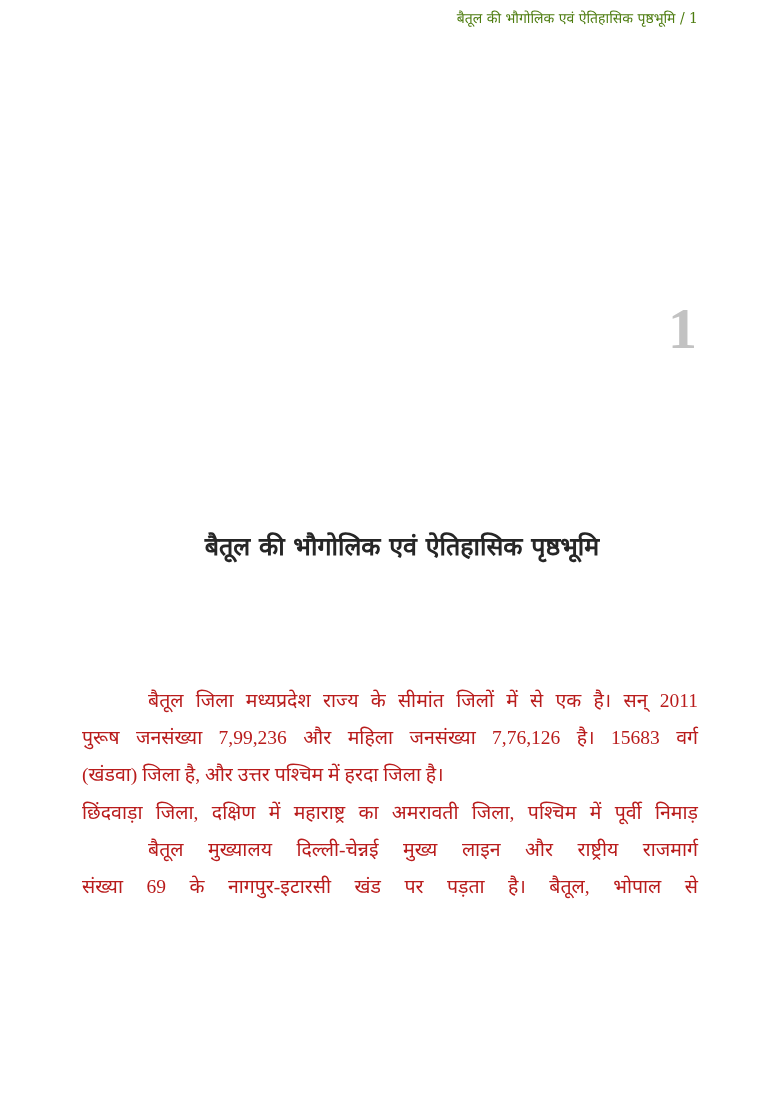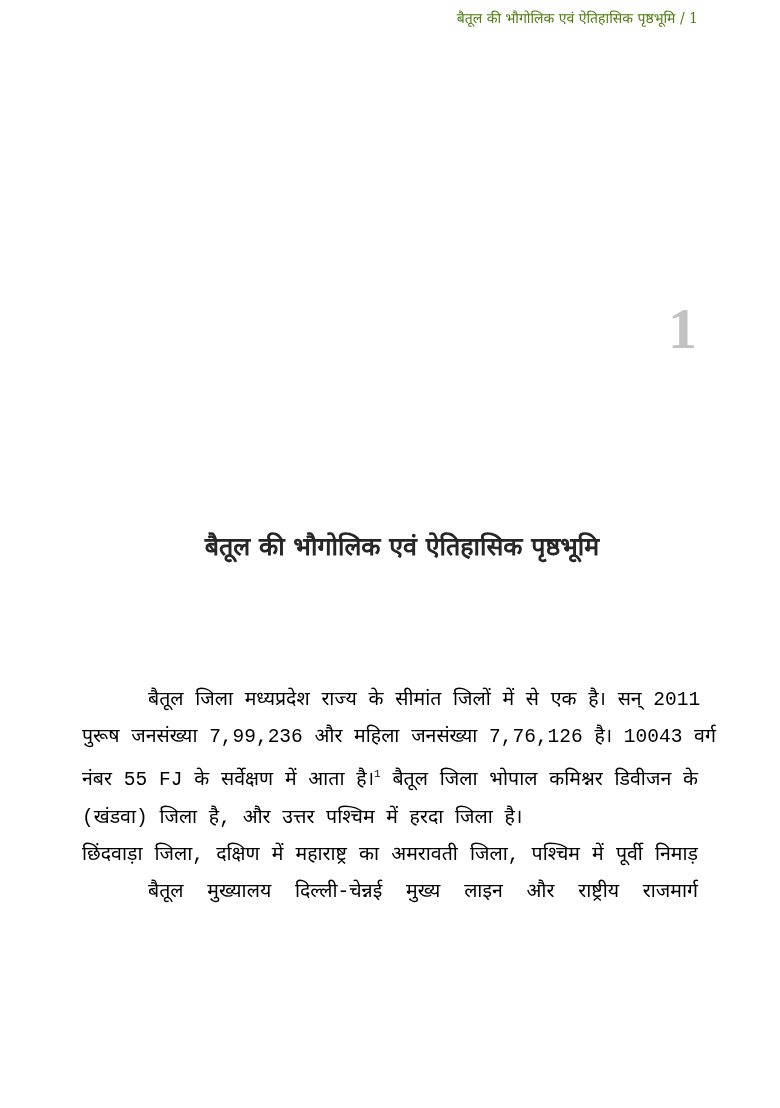--- a/index.html
+++ b/index.html
@@ -43,24 +43,24 @@
       font-size: 25px;
       font-weight: bold;
       color: #262626;
       white-space: nowrap;
     }
     .body-text {
       position: absolute;
       top: 682px;
       left: 82px;
       width: 616px;
-      font-family: Liberation Mono, monospace;
+      font-family: Liberation Serif, serif;
       font-size: 19.5px;
       line-height: 37.2px;
-      color: #000000;
+      color: #b91c1c;
     }
     .body-text .line {
       display: block;
       white-space: nowrap;
       text-align-last: justify;
       text-align: justify;
     }
     .body-text .line.first {
       padding-left: 66px;
     }
@@ -81,21 +81,21 @@
 
 <div class="running-header">बैतूल की भौगोलिक एवं ऐतिहासिक पृष्ठभूमि / 1</div>
 
 <div class="chapter-number">1</div>
 
 <h1 class="chapter-title" style="margin:0;">बैतूल की भौगोलिक एवं ऐतिहासिक पृष्ठभूमि</h1>
 
 <div class="body-text">
   <div>
     <span class="line first">बैतूल जिला मध्यप्रदेश राज्य के सीमांत जिलों में से एक है। सन् 2011</span>
-    <span class="line">पुरूष जनसंख्या 7,99,236 और महिला जनसंख्या 7,76,126 है। 10043 वर्ग</span>
-    <span class="line"><span>नंबर 55 FJ के सर्वेक्षण में आता है।</span><sup class="fn">1</sup><span> बैतूल जिला भोपाल कमिश्नर डिवीजन के</span></span>
+    <span class="line">पुरूष जनसंख्या 7,99,236 और महिला जनसंख्या 7,76,126 है। 15683 वर्ग</span>
     <span class="line last">(खंडवा) जिला है, और उत्तर पश्चिम में हरदा जिला है।</span>
     <span class="line">छिंदवाड़ा जिला, दक्षिण में महाराष्ट्र का अमरावती जिला, पश्चिम में पूर्वी निमाड़</span>
   </div>
   <div>
     <span class="line first">बैतूल मुख्यालय दिल्ली-चेन्नई मुख्य लाइन और राष्ट्रीय राजमार्ग</span>
+    <span class="line">संख्या 69 के नागपुर-इटारसी खंड पर पड़ता है। बैतूल, भोपाल से</span>
   </div>
 </div>
 
 </body></html>

